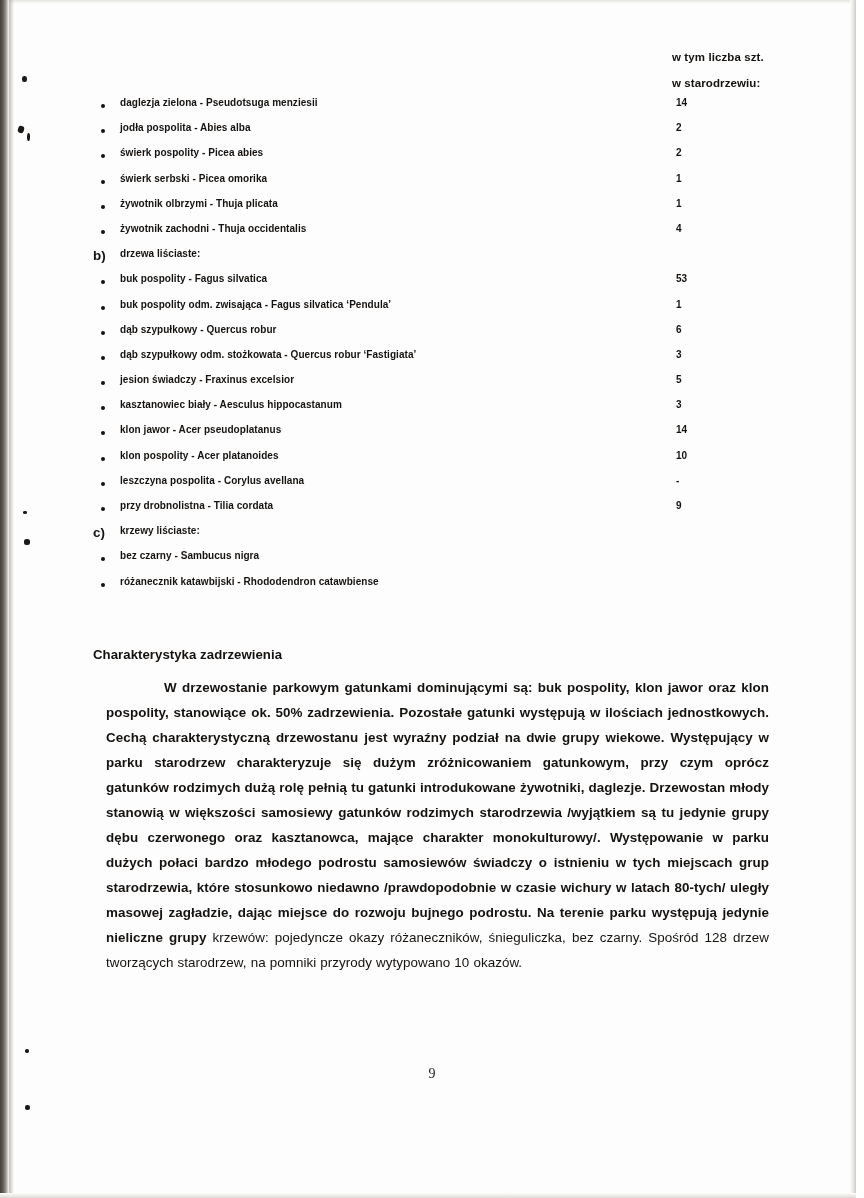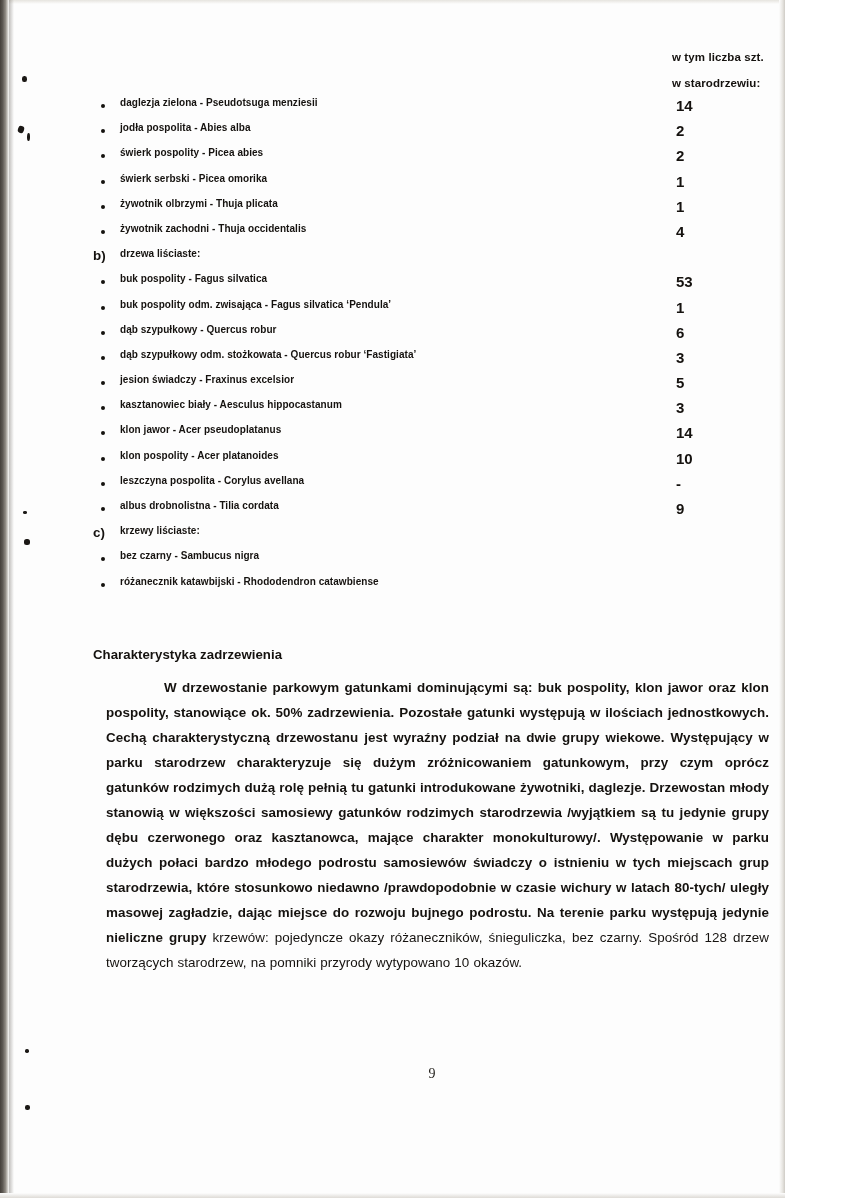--- a/index.html
+++ b/index.html
@@ -3,21 +3,21 @@
 <meta charset="utf-8">
 <title>Dokument</title>
 <style>
   html, body {
     margin: 0;
     padding: 0;
     background: #ffffff;
   }
   #page {
     position: relative;
-    width: 785px;
+    width: 856px;
     height: 1198px;
     background: #fdfdfd;
     overflow: hidden;
     font-family: "Liberation Sans", sans-serif;
     color: #15120f;
     -webkit-font-smoothing: antialiased;
   }
 
   
   .scan-edge-left {
@@ -105,21 +105,21 @@
     font-size: 10px;
     font-weight: bold;
     letter-spacing: .05px;
     white-space: nowrap;
   }
   .row.group .name { left: 120px; }
   .row .count {
     position: absolute;
     left: 676px;
     top: 1px;
-    font-size: 15px;
+    font-size: 10px;
     font-weight: bold;
   }
 
   
   #narrative {
     position: absolute;
     left: 93px;
     top: 647px;
     width: 689px;
   }
@@ -252,21 +252,21 @@
         <span class="name">klon pospolity - Acer platanoides</span>
         <span class="count">10</span>
       </div>
       <div class="row">
         <span class="bullet"></span>
         <span class="name">leszczyna pospolita - Corylus avellana</span>
         <span class="count">-</span>
       </div>
       <div class="row">
         <span class="bullet"></span>
-        <span class="name">albus drobnolistna - Tilia cordata</span>
+        <span class="name">przy drobnolistna - Tilia cordata</span>
         <span class="count">9</span>
       </div>
       <div class="row group">
         <span class="grp-label">c)</span>
         <span class="name">krzewy liściaste:</span>
       </div>
       <div class="row">
         <span class="bullet"></span>
         <span class="name">bez czarny - Sambucus nigra</span>
       </div>

